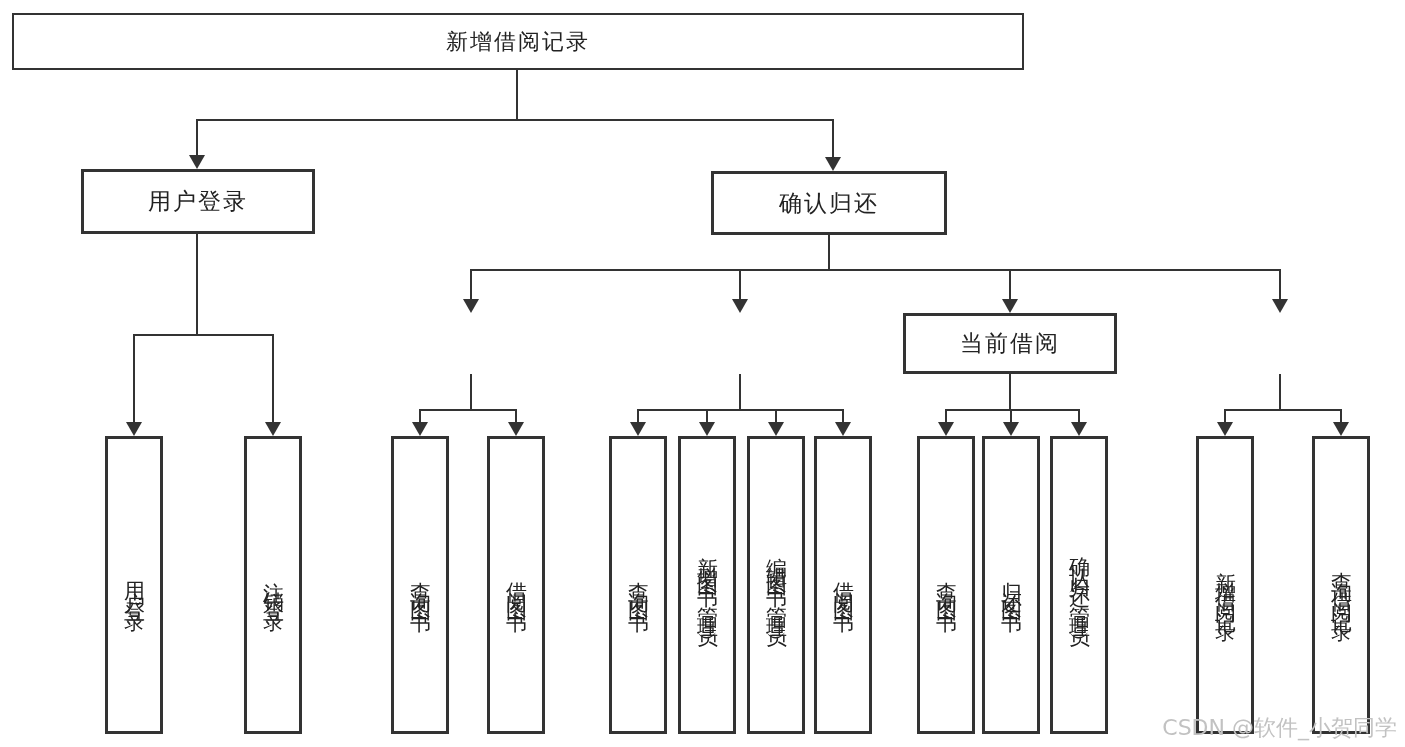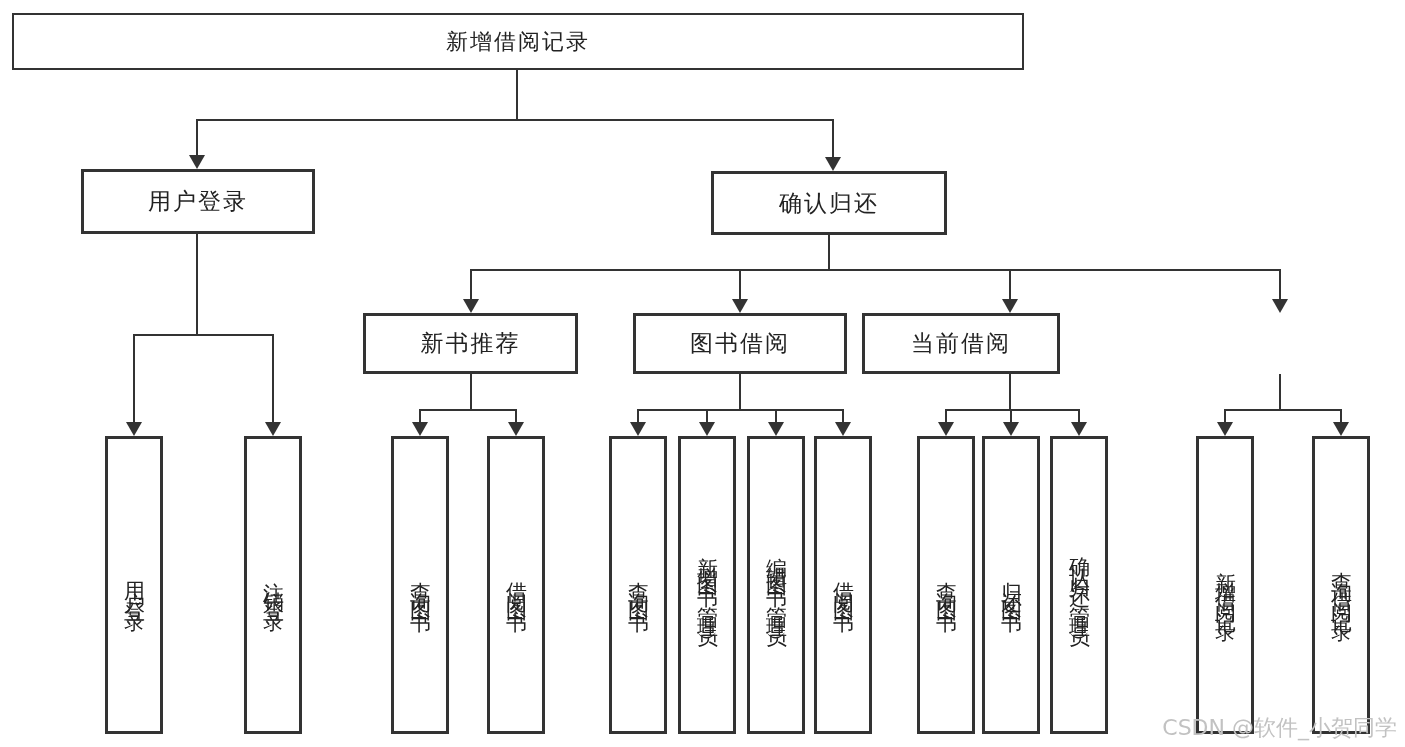--- a/index.html
+++ b/index.html
@@ -87,27 +87,21 @@
   <div class="hline" style="left:470px;top:269px;width:811px"></div>
   <div class="vline" style="left:470px;top:271px;height:28px"></div>
   <div class="arrow" style="left:463px;top:299px"></div>
   <div class="vline" style="left:739px;top:271px;height:28px"></div>
   <div class="arrow" style="left:732px;top:299px"></div>
   <div class="vline" style="left:1009px;top:271px;height:28px"></div>
   <div class="arrow" style="left:1002px;top:299px"></div>
   <div class="vline" style="left:1279px;top:271px;height:28px"></div>
   <div class="arrow" style="left:1272px;top:299px"></div>
 
-  <div class="box" style="left:363px;top:313px;width:215px;height:61px">
-    <span class="h-label">新书推荐</span>
-  </div>
-  <div class="box" style="left:633px;top:313px;width:214px;height:61px">
-    <span class="h-label">图书借阅</span>
-  </div>
-  <div class="box" style="left:862px;top:313px;width:198px;height:61px">
+  <div class="box" style="left:903px;top:313px;width:214px;height:61px">
     <span class="h-label">当前借阅</span>
   </div>
 
   <div class="vline" style="left:470px;top:374px;height:36px"></div>
   <div class="vline" style="left:739px;top:374px;height:36px"></div>
   <div class="vline" style="left:1009px;top:374px;height:36px"></div>
   <div class="vline" style="left:1279px;top:374px;height:36px"></div>
 
   <div class="hline" style="left:419px;top:409px;width:98px"></div>
   <div class="hline" style="left:637px;top:409px;width:207px"></div>

